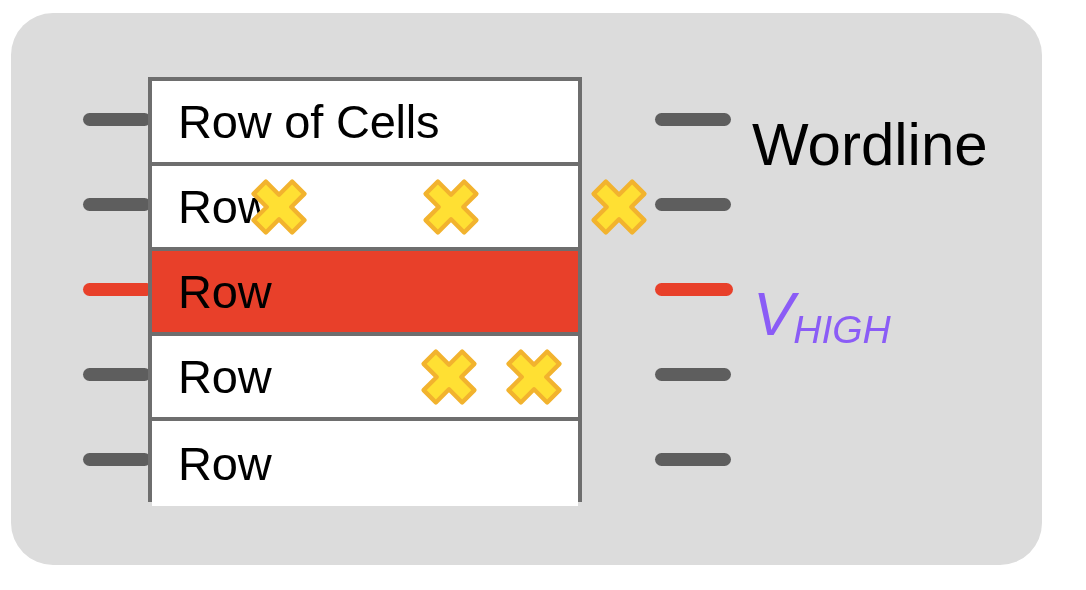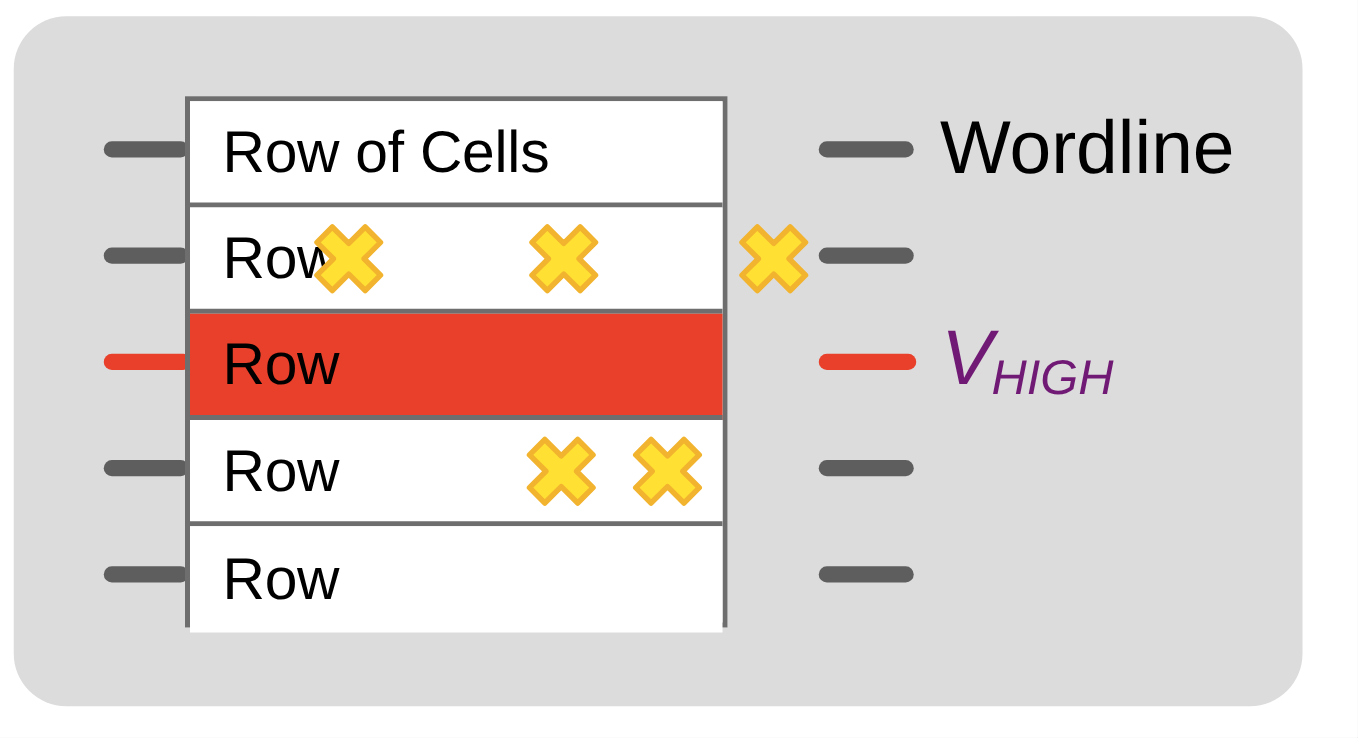--- a/index.html
+++ b/index.html
@@ -88,32 +88,33 @@
     transform: translateY(-50%);
     pointer-events: none;
   }
   .xmark svg { display: block; width: 62px; height: 62px; }
 
   
   .side-label {
     position: absolute;
     white-space: nowrap;
     line-height: 1;
+    margin-top: 27px;
   }
   .side-label.wordline {
     left: 752px;
     top: 88px;
     font-size: 60px;
     color: #000000;
   }
   .side-label.vhigh {
     left: 753px;
     top: 256px;
     font-size: 62px;
-    color: #701a75;
+    color: #8b5cf6;
     font-style: italic;
     font-weight: 400;
   }
   .side-label.vhigh .sub {
     font-size: 0.63em;
     vertical-align: baseline;
     position: relative;
     top: 0.20em;
     left: -0.03em;
     font-style: italic;

